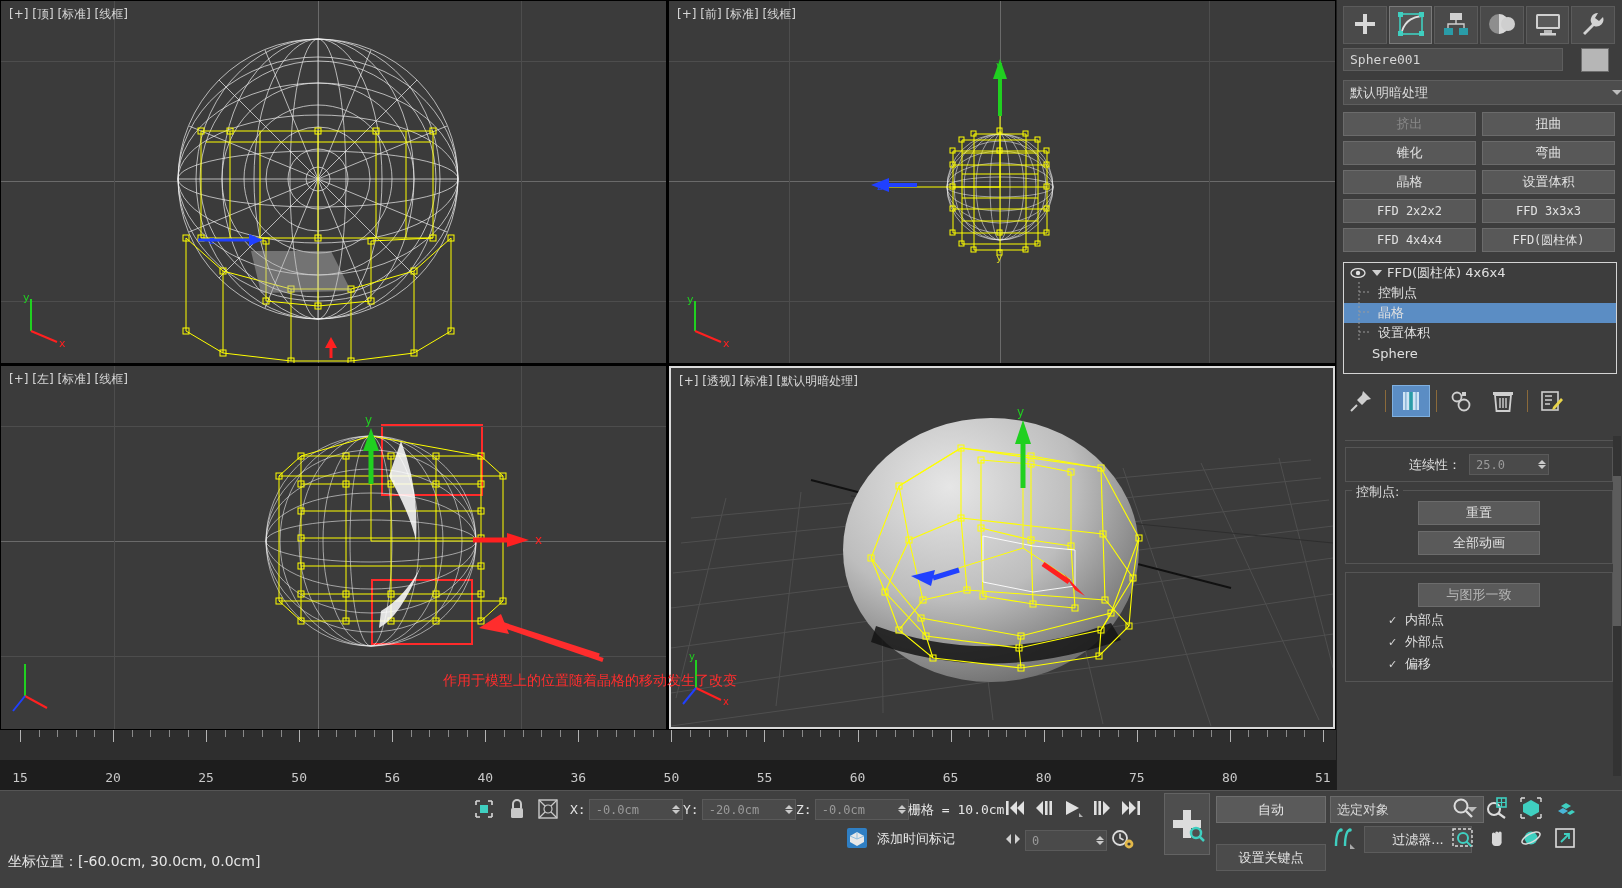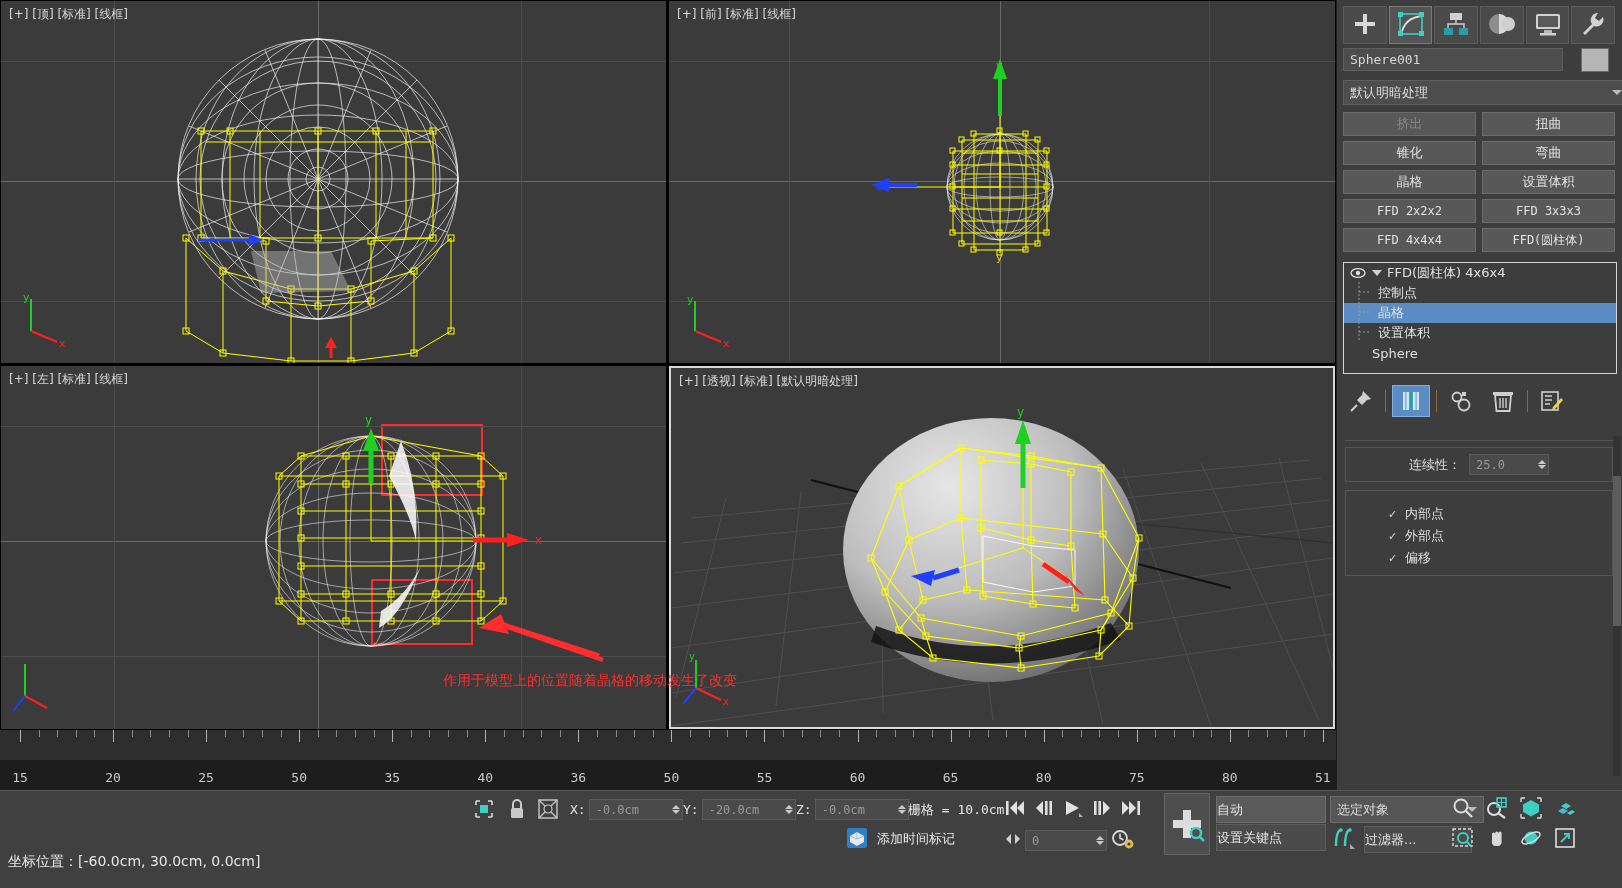--- a/index.html
+++ b/index.html
@@ -47,21 +47,21 @@
            height:19px;padding:0 2px 0 6px;min-width:84px;justify-content:space-between;}
   .spinbox .val{color:#9a9a9a;font-size:12px;font-family:"DejaVu Sans Mono","Liberation Mono",monospace;}
   .spin-arrows{display:flex;flex-direction:column;margin-left:4px;}
   .spin-arrows i{display:block;width:0;height:0;border-left:4px solid transparent;
                  border-right:4px solid transparent;}
   .spin-arrows i.up{border-bottom:4px solid #c9c9c9;margin-bottom:1px;}
   .spin-arrows i.dn{border-top:4px solid #c9c9c9;}
   .statustext{position:absolute;font-size:13px;color:#e6e6e6;white-space:nowrap;
               font-family:"DejaVu Sans","Liberation Sans",sans-serif;}
   .btn3d{background:#5a5a5a;border:1px solid #6e6e6e;color:#e4e4e4;font-size:13px;
-         display:inline-flex;align-items:center;}
+         display:inline-flex;align-items:center;justify-content:center;}
   .btn3d.dark{background:#4b4b4b;border-color:#5c5c5c;}
   .dropdown{background:#565656;border:1px solid #6a6a6a;color:#d8d8d8;font-size:13px;
             display:inline-flex;align-items:center;padding:0 6px;justify-content:space-between;}
   .caret{width:0;height:0;border-left:5px solid transparent;border-right:5px solid transparent;
          border-top:5px solid #bdbdbd;}
 
   
   .cmdpanel{position:absolute;left:1336px;top:0;width:286px;height:790px;background:#3d3d3d;
             border-left:1px solid #1e1e1e;}
   .cp-tabs{position:absolute;left:6px;top:6px;width:272px;height:36px;display:flex;gap:2px;}
@@ -592,21 +592,21 @@
         <div class="tick" style="left: 1546.16px;"></div>
         <div class="tick" style="left: 1564.78px;"></div>
         <div class="tick" style="left: 1583.39px;"></div>
         <div class="tick big" style="left: 1602px;"></div>
       </div>
     <div id="ruler-labels">
         <div class="tlab" style="left: 20px;">15</div>
         <div class="tlab" style="left: 113.059px;">20</div>
         <div class="tlab" style="left: 206.118px;">25</div>
         <div class="tlab" style="left: 299.176px;">50</div>
-        <div class="tlab" style="left: 392.235px;">35</div>
+        <div class="tlab" style="left: 392.235px;">56</div>
         <div class="tlab" style="left: 485.294px;">40</div>
         <div class="tlab" style="left: 578.353px;">36</div>
         <div class="tlab" style="left: 671.412px;">50</div>
         <div class="tlab" style="left: 764.471px;">55</div>
         <div class="tlab" style="left: 857.529px;">60</div>
         <div class="tlab" style="left: 950.588px;">65</div>
         <div class="tlab" style="left: 1043.65px;">80</div>
         <div class="tlab" style="left: 1136.71px;">75</div>
         <div class="tlab" style="left: 1229.76px;">80</div>
         <div class="tlab" style="left: 1322.82px;">51</div>
@@ -797,21 +797,21 @@
         <span>
           <svg width="24" height="22" viewBox="0 0 24 22">
             <circle cx="9" cy="10" r="7" fill="none" stroke="#dcdcdc" stroke-width="1.8"></circle>
             <path d="M9,5.5 L9,10 L12.5,12" stroke="#dcdcdc" stroke-width="1.6" fill="none"></path>
             <circle cx="18" cy="16" r="4.4" fill="#e3b94a"></circle>
             <circle cx="18" cy="16" r="1.6" fill="#3d3d3d"></circle>
             </svg>
         </span>
       </div>
 
-      <div class="btn3d dark" style="position:absolute;left:1216px;top:0;width:108px;height:25px;">
+      <div class="btn3d dark" style="position:absolute;left:1216px;top:20px;width:108px;height:25px;">
         <span>设置关键点</span>
       </div>
 
       <div style="position:absolute;left:1331px;top:2px;width:26px;height:25px;">
         <svg width="26" height="24" viewBox="0 0 26 24">
           <path d="M5,20 C5,10 7,4 10,4" stroke="#3fcfc0" stroke-width="2.4" fill="none"></path>
           <path d="M14,20 C14,10 16,4 19,4" stroke="#3fcfc0" stroke-width="2.4" fill="none"></path>
           <circle cx="10" cy="4" r="1.8" fill="#3fcfc0"></circle>
             <circle cx="19" cy="4" r="1.8" fill="#3fcfc0"></circle>
           <polygon points="19,18 24,23 19,23" fill="#aaa"></polygon>
@@ -1016,22 +1016,34 @@
             <span class="val">25.0</span>
             <span class="spin-arrows">
                 <i class="up"></i>
                 <i class="dn"></i>
               </span>
           </span>
         </div>
       </div>
 
 
-
       <div class="grpbox">
+        <span class="legend">控制点:</span>
+        <div class="rowc" style="margin-bottom:6px;">
+          <span class="smallbtn" style="width:120px;">重置</span>
+        </div>
+        <div class="rowc">
+          <span class="smallbtn" style="width:120px;">全部动画</span>
+        </div>
+      </div>
+
+      <div class="grpbox">
+        <div class="rowc" style="margin-bottom:4px;">
+          <span class="smallbtn" style="width:120px;color:#b5b5b5;">与图形一致</span>
+        </div>
         <div id="chkrows">
             <div class="chk">
               <span class="chkbox">✓</span>
               <span>内部点</span>
             </div>
             <div class="chk">
               <span class="chkbox">✓</span>
               <span>外部点</span>
             </div>
             <div class="chk">

